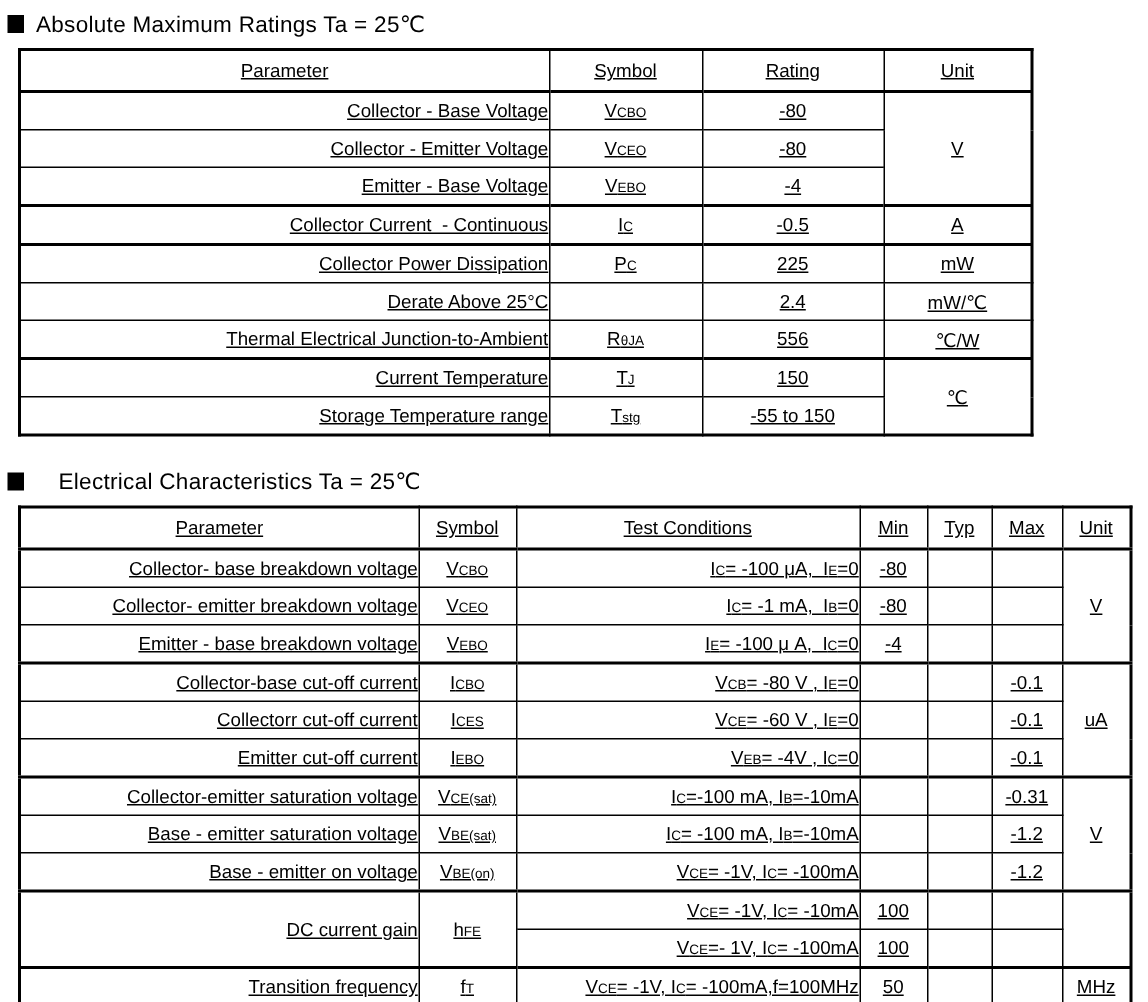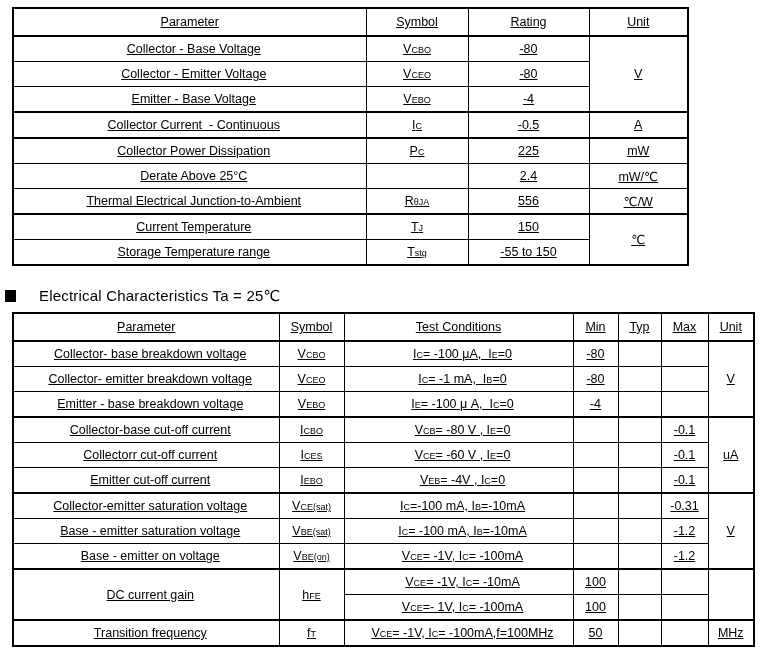--- a/index.html
+++ b/index.html
@@ -30,29 +30,33 @@
   .t1 { width: 675px; }
   .t2 { width: 741px; }
   th, td {
     border: 1px solid #000;
     font-size: 12.5px; font-weight: normal;
     text-align: center; vertical-align: middle;
     padding: 0; white-space: pre; overflow: hidden;
   }
   th { height: 26px; border-bottom: 2px solid #000; }
   td { height: 24px; }
-  td.al { text-align: center; padding-left: 8px; }
+  td.al { text-align: right; padding-left: 8px; }
   td.ge { border-bottom: 2px solid #000; }
   .sub { font-size: 9px; letter-spacing: 0; }
 </style>
 </head>
 <body>
 
 <div class="page">
 
+  <div class="section-title">
+    <span class="bullet"></span>
+    <span>Absolute Maximum Ratings Ta = 25℃</span>
+  </div>
 
   <table class="t1">
     <colgroup>
       <col style="width:353px">
         <col style="width:102px">
         <col style="width:121px">
         <col style="width:99px">
     </colgroup>
     <thead>
       <tr>

